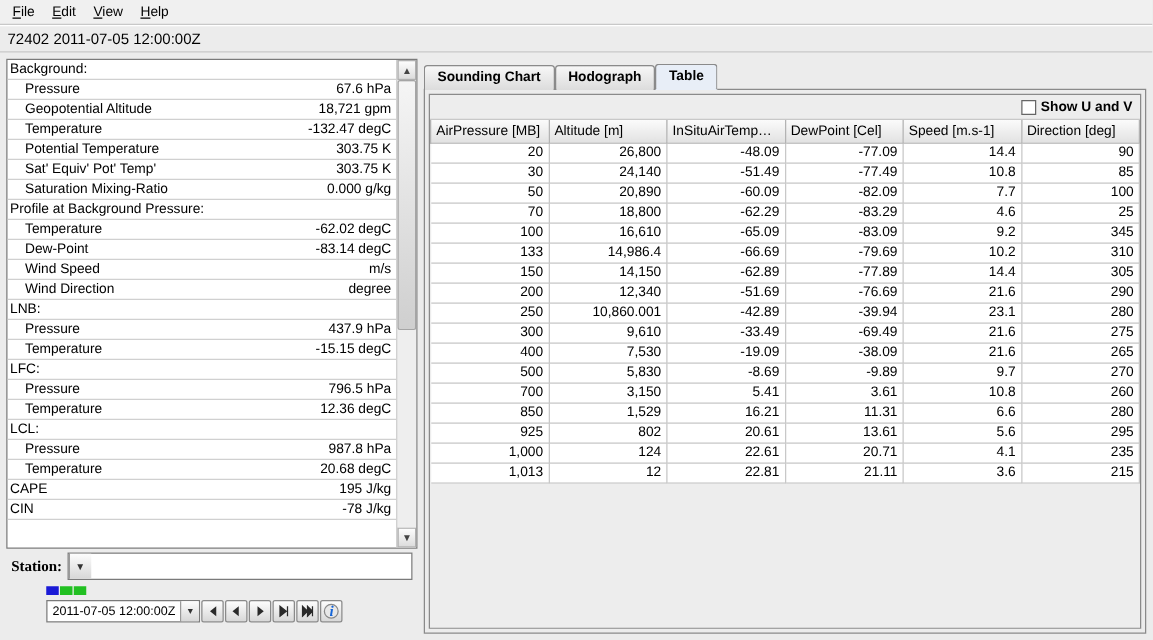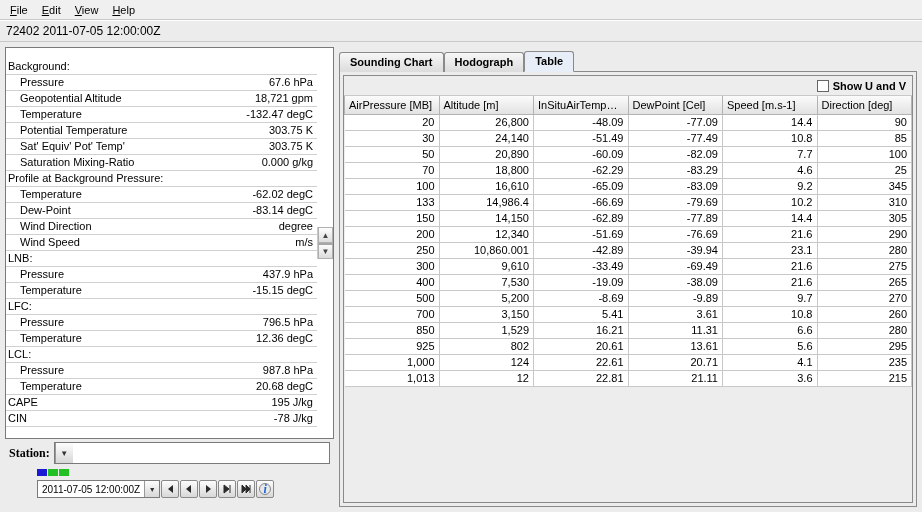--- a/index.html
+++ b/index.html
@@ -80,21 +80,21 @@
   }
   .sc-btn {
     height: 16px;
     border: 1px solid #b0b0b0;
     background: linear-gradient(#fdfdfd,#dcdcdc);
     display:flex;align-items:center;justify-content:center;
     font-size:8px;color:#444;
   }
   .sc-track { flex:1; background:#eee; position:relative;}
   .sc-thumb { position:absolute; left:0; right:0; top:0; height:56%; background:linear-gradient(#f5f5f5,#cfcfcf); border:1px solid #a5a5a5; border-radius:2px;}
-  .info-outer { display:flex; flex:1; overflow:hidden;align-items:center; }
+  .info-outer { display:flex; flex:1; overflow:hidden; }
   .station-row {
     height: 28px;
     display: flex;
     align-items: center;
     padding: 3px 4px;
     gap: 4px;
     font-family: Liberation Serif, serif;
   }
   .station-row label { font-weight: bold; font-size: 12px; }
   .combo {
@@ -277,26 +277,26 @@
             </div>
             <div class="info-row">
               <div class="lab">Temperature</div>
               <div class="val">-62.02 degC</div>
             </div>
             <div class="info-row">
               <div class="lab">Dew-Point</div>
               <div class="val">-83.14 degC</div>
             </div>
             <div class="info-row">
+              <div class="lab">Wind Speed</div>
+              <div class="val">m/s</div>
+            </div>
+            <div class="info-row">
               <div class="lab">Wind Direction</div>
               <div class="val">degree</div>
-            </div>
-            <div class="info-row">
-              <div class="lab">Wind Speed</div>
-              <div class="val">m/s</div>
             </div>
             <div class="info-row section">
               <div class="lab">LNB:</div>
               <div class="val"></div>
             </div>
             <div class="info-row">
               <div class="lab">Pressure</div>
               <div class="val">437.9 hPa</div>
             </div>
             <div class="info-row">
@@ -504,21 +504,21 @@
                 <tr>
                   <td>400</td>
                   <td>7,530</td>
                   <td>-19.09</td>
                   <td>-38.09</td>
                   <td>21.6</td>
                   <td>265</td>
                 </tr>
                 <tr>
                   <td>500</td>
-                  <td>5,200</td>
+                  <td>5,830</td>
                   <td>-8.69</td>
                   <td>-9.89</td>
                   <td>9.7</td>
                   <td>270</td>
                 </tr>
                 <tr>
                   <td>700</td>
                   <td>3,150</td>
                   <td>5.41</td>
                   <td>3.61</td>

